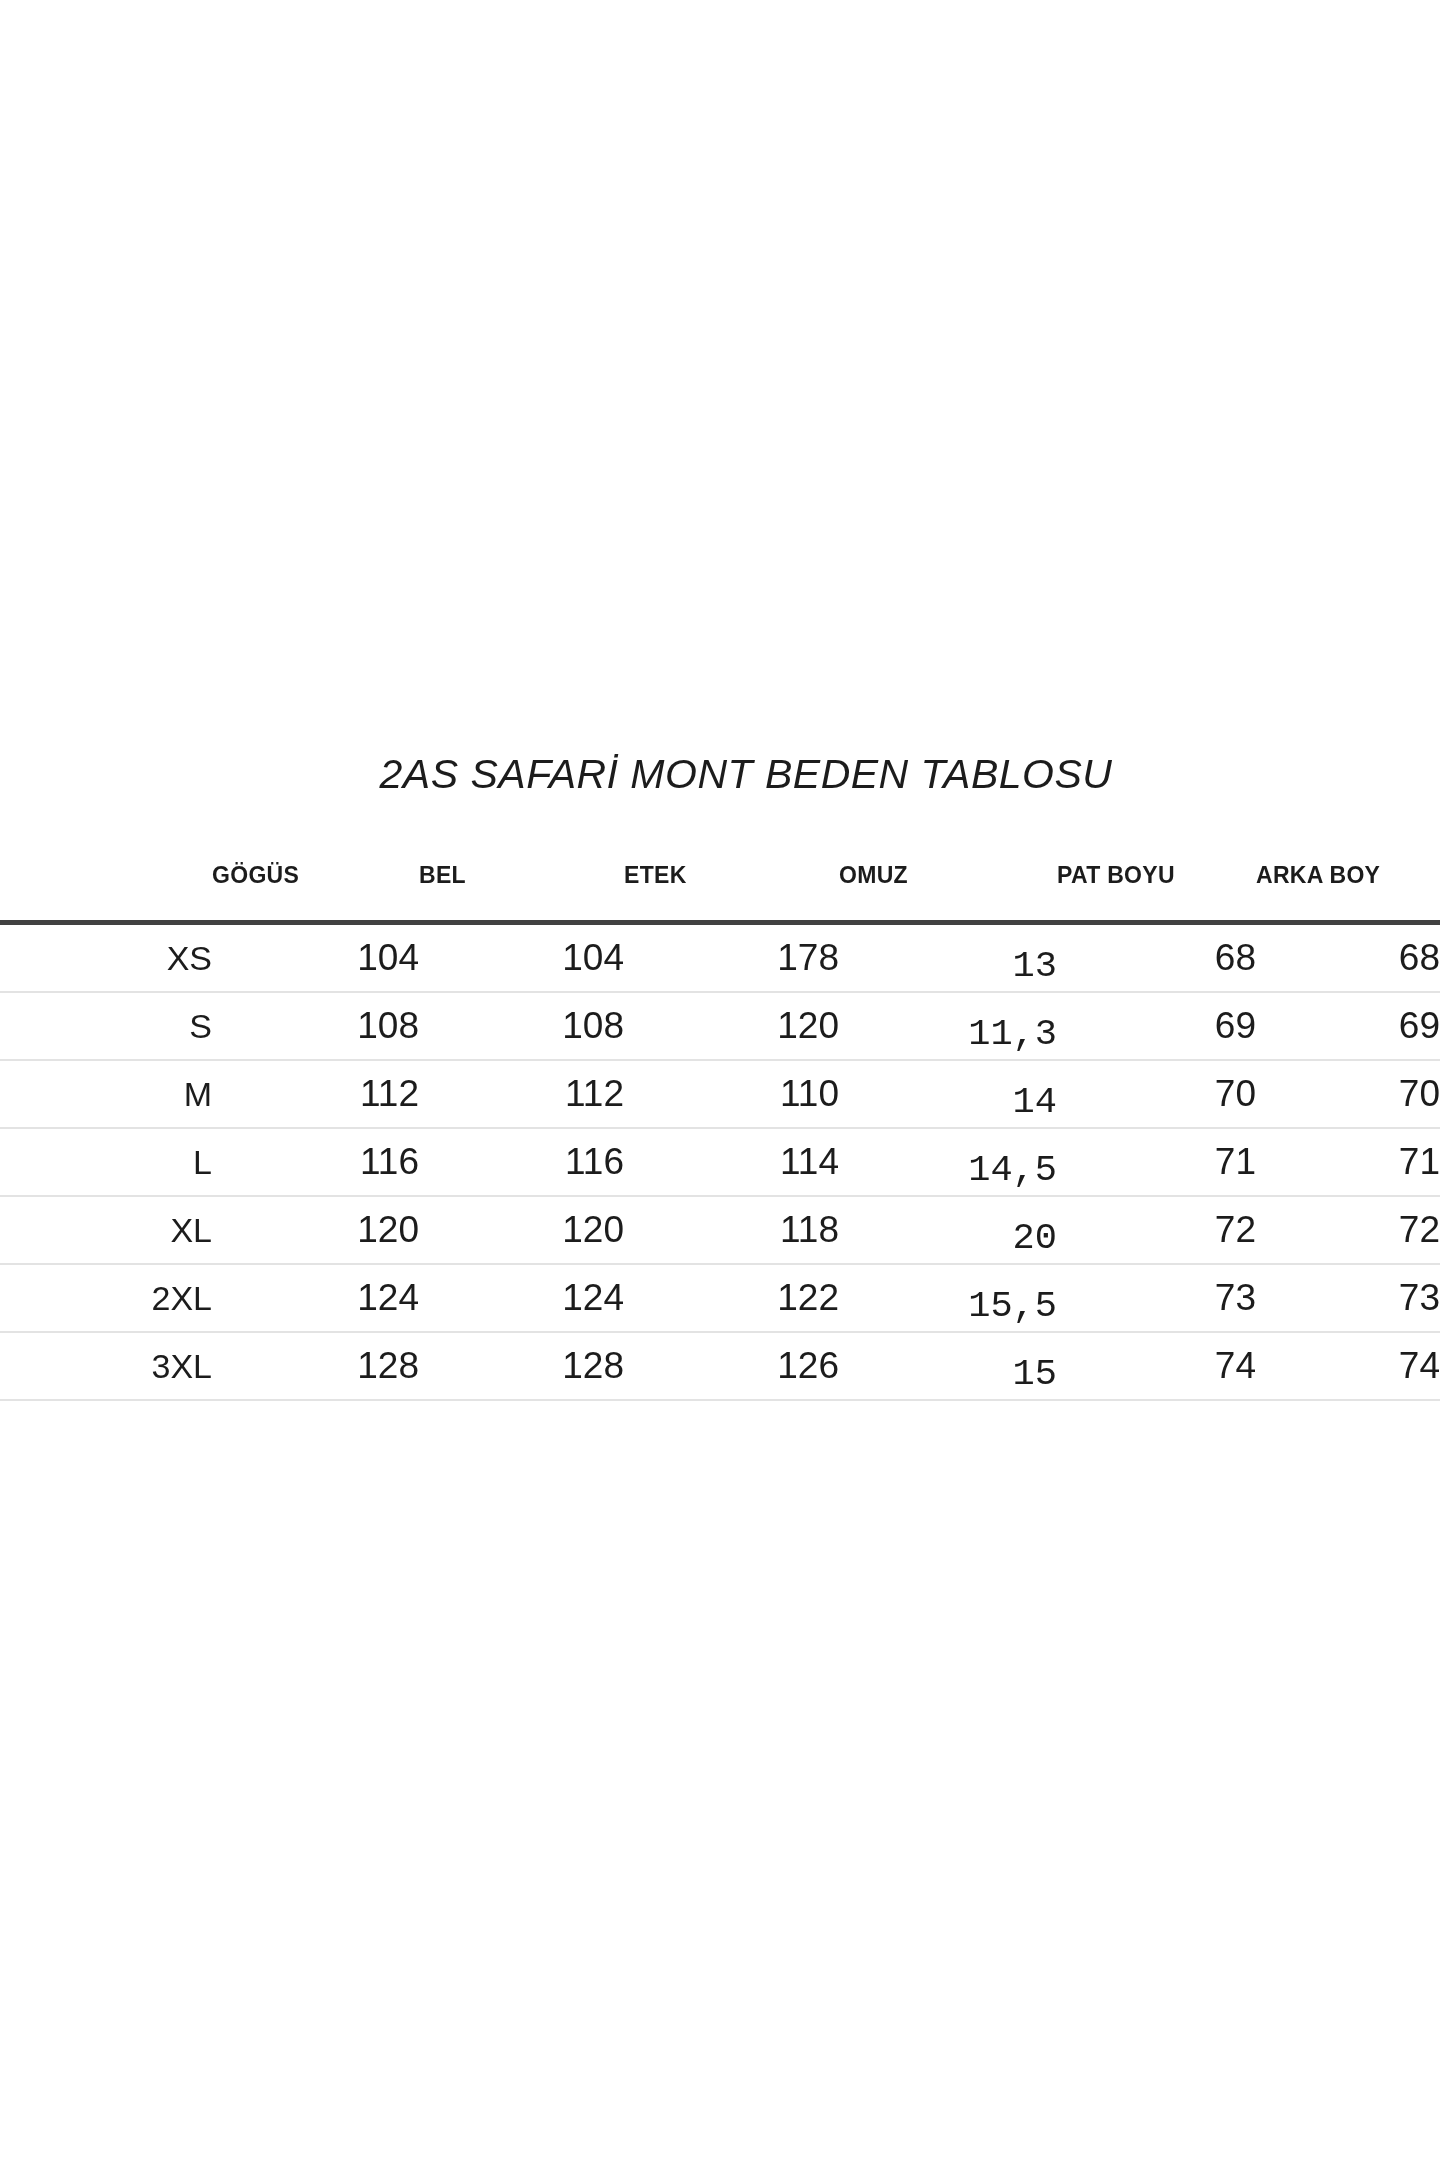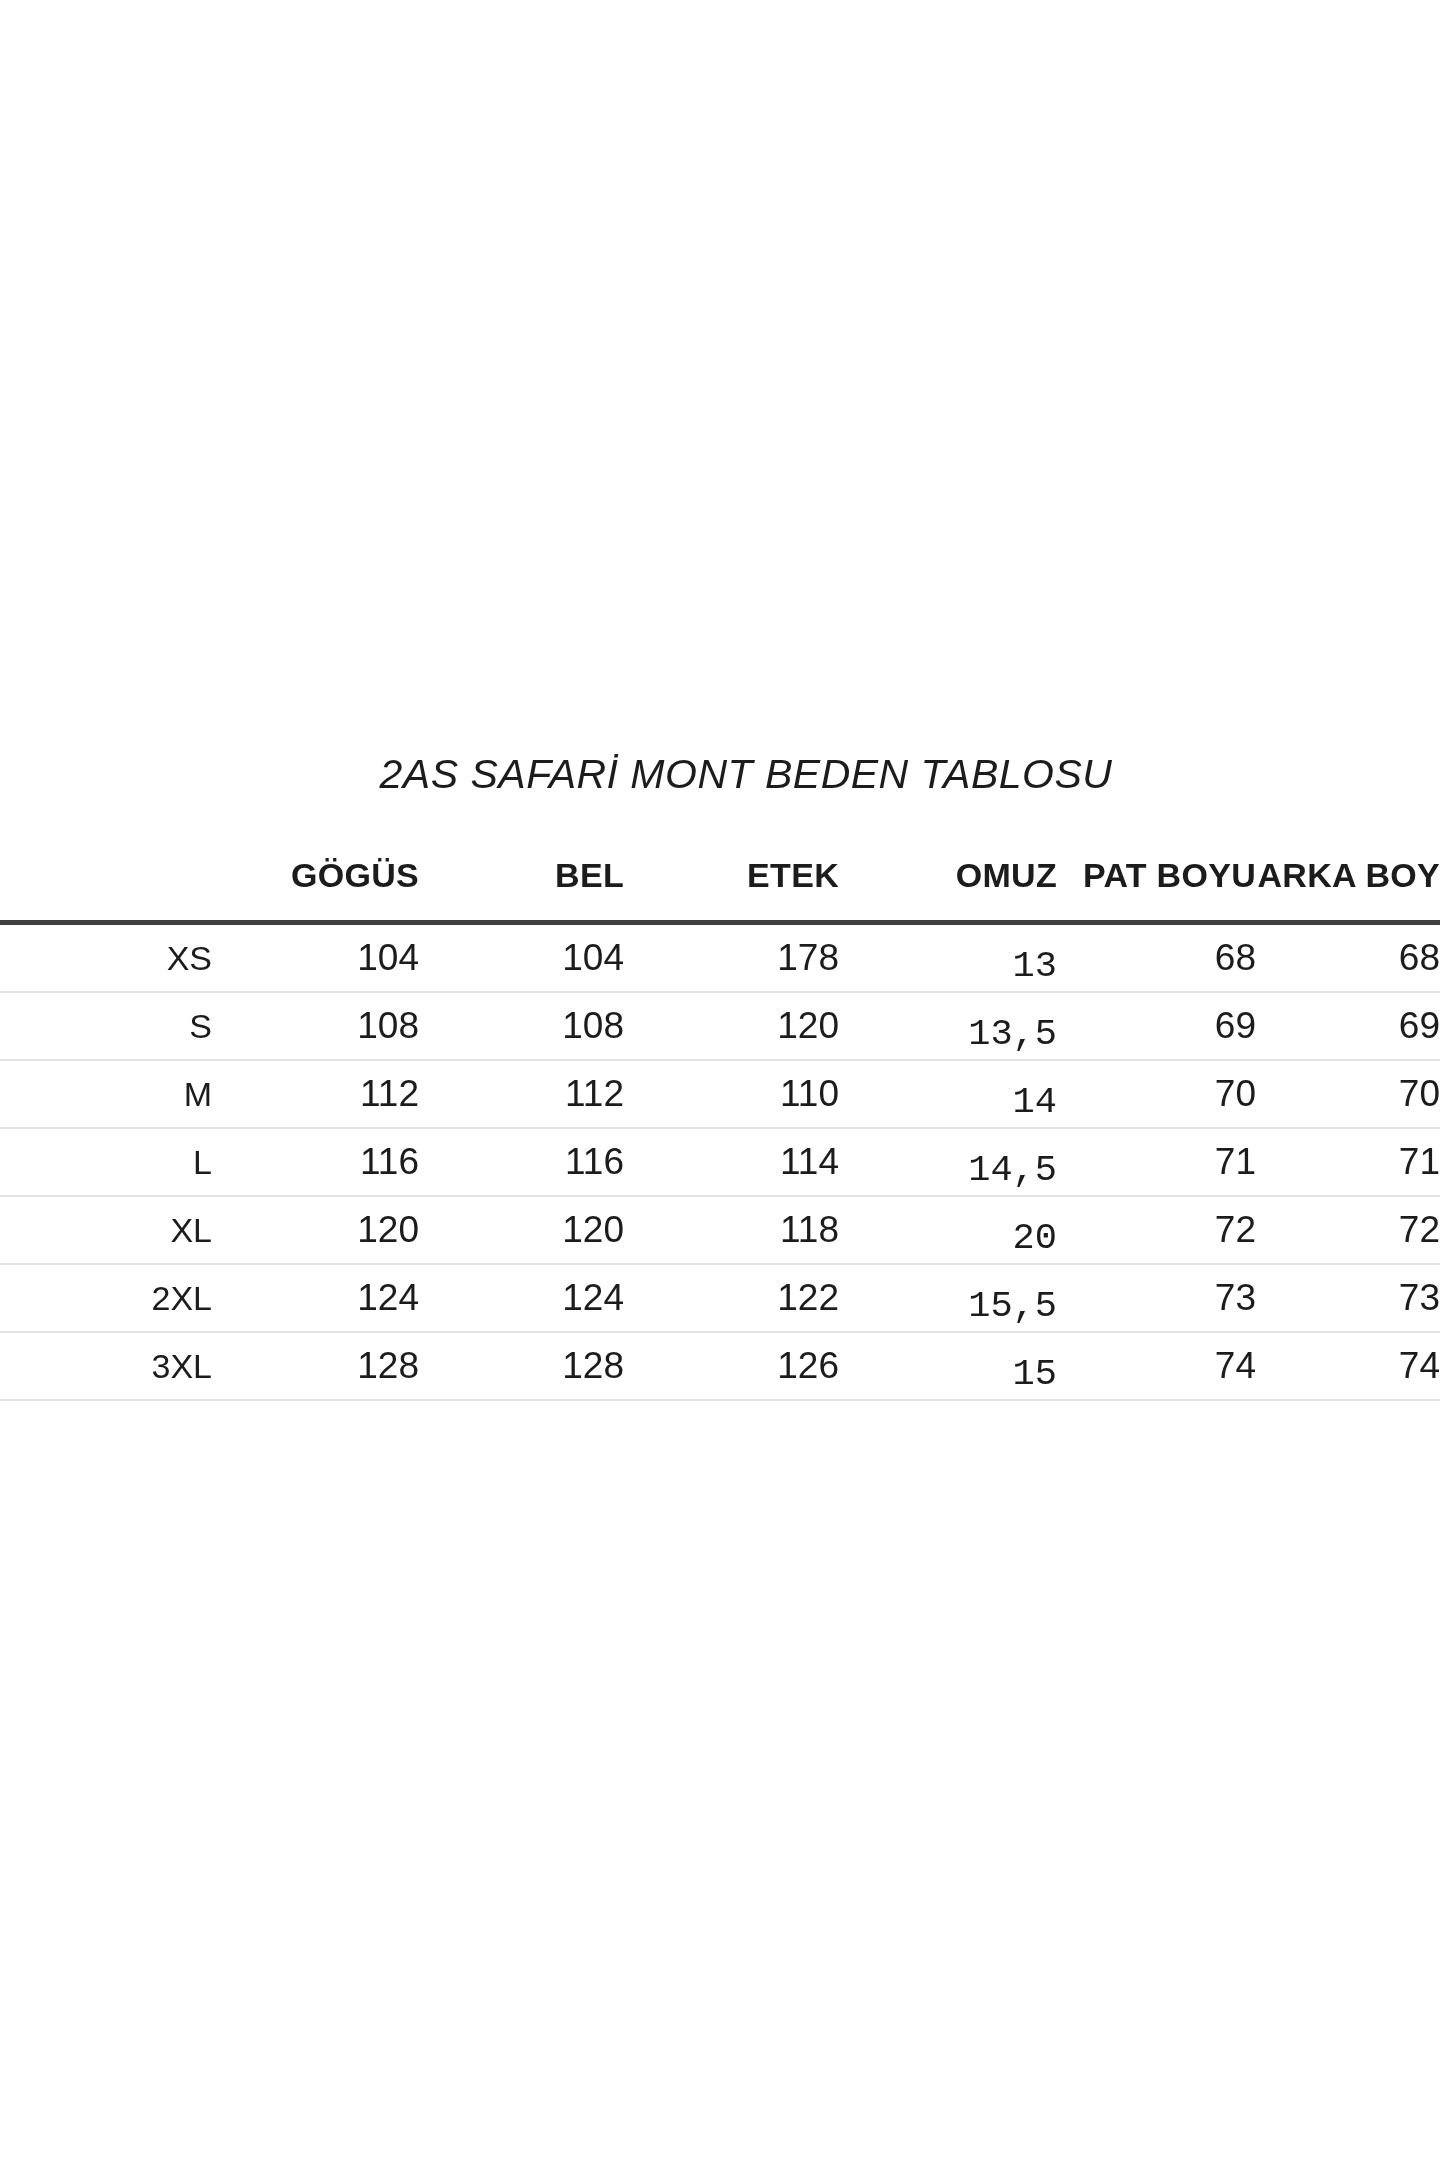--- a/index.html
+++ b/index.html
@@ -41,22 +41,22 @@
   table.size-chart col.c2 { width: 207px; }
   table.size-chart col.c3 { width: 205px; }
   table.size-chart col.c4 { width: 215px; }
   table.size-chart col.c5 { width: 218px; }
   table.size-chart col.c6 { width: 199px; }
   table.size-chart col.c7 { width: 184px; }
   thead th {
     height: 90px;
     padding: 0;
     vertical-align: middle;
-    text-align: right;
-    font-size: 34px;
+    text-align: left;
+    font-size: 23px;
     font-weight: bold;
     letter-spacing: 0.3px;
     border-bottom: 5px solid #414141;
     color: #1c1c1c;
   }
   tbody td {
     height: 66px;
     padding: 0;
     vertical-align: middle;
     text-align: right;
@@ -108,21 +108,21 @@
       <td>178</td>
       <td><span class="omuz-shift">13</span></td>
       <td>68</td>
       <td>68</td>
     </tr>
     <tr>
       <td class="size-cell">S</td>
       <td>108</td>
       <td>108</td>
       <td>120</td>
-      <td><span class="omuz-shift">13,5</span></td>
+      <td><span class="omuz-shift">11,3</span></td>
       <td>69</td>
       <td>69</td>
     </tr>
     <tr>
       <td class="size-cell">M</td>
       <td>112</td>
       <td>112</td>
       <td>110</td>
       <td><span class="omuz-shift">14</span></td>
       <td>70</td>

